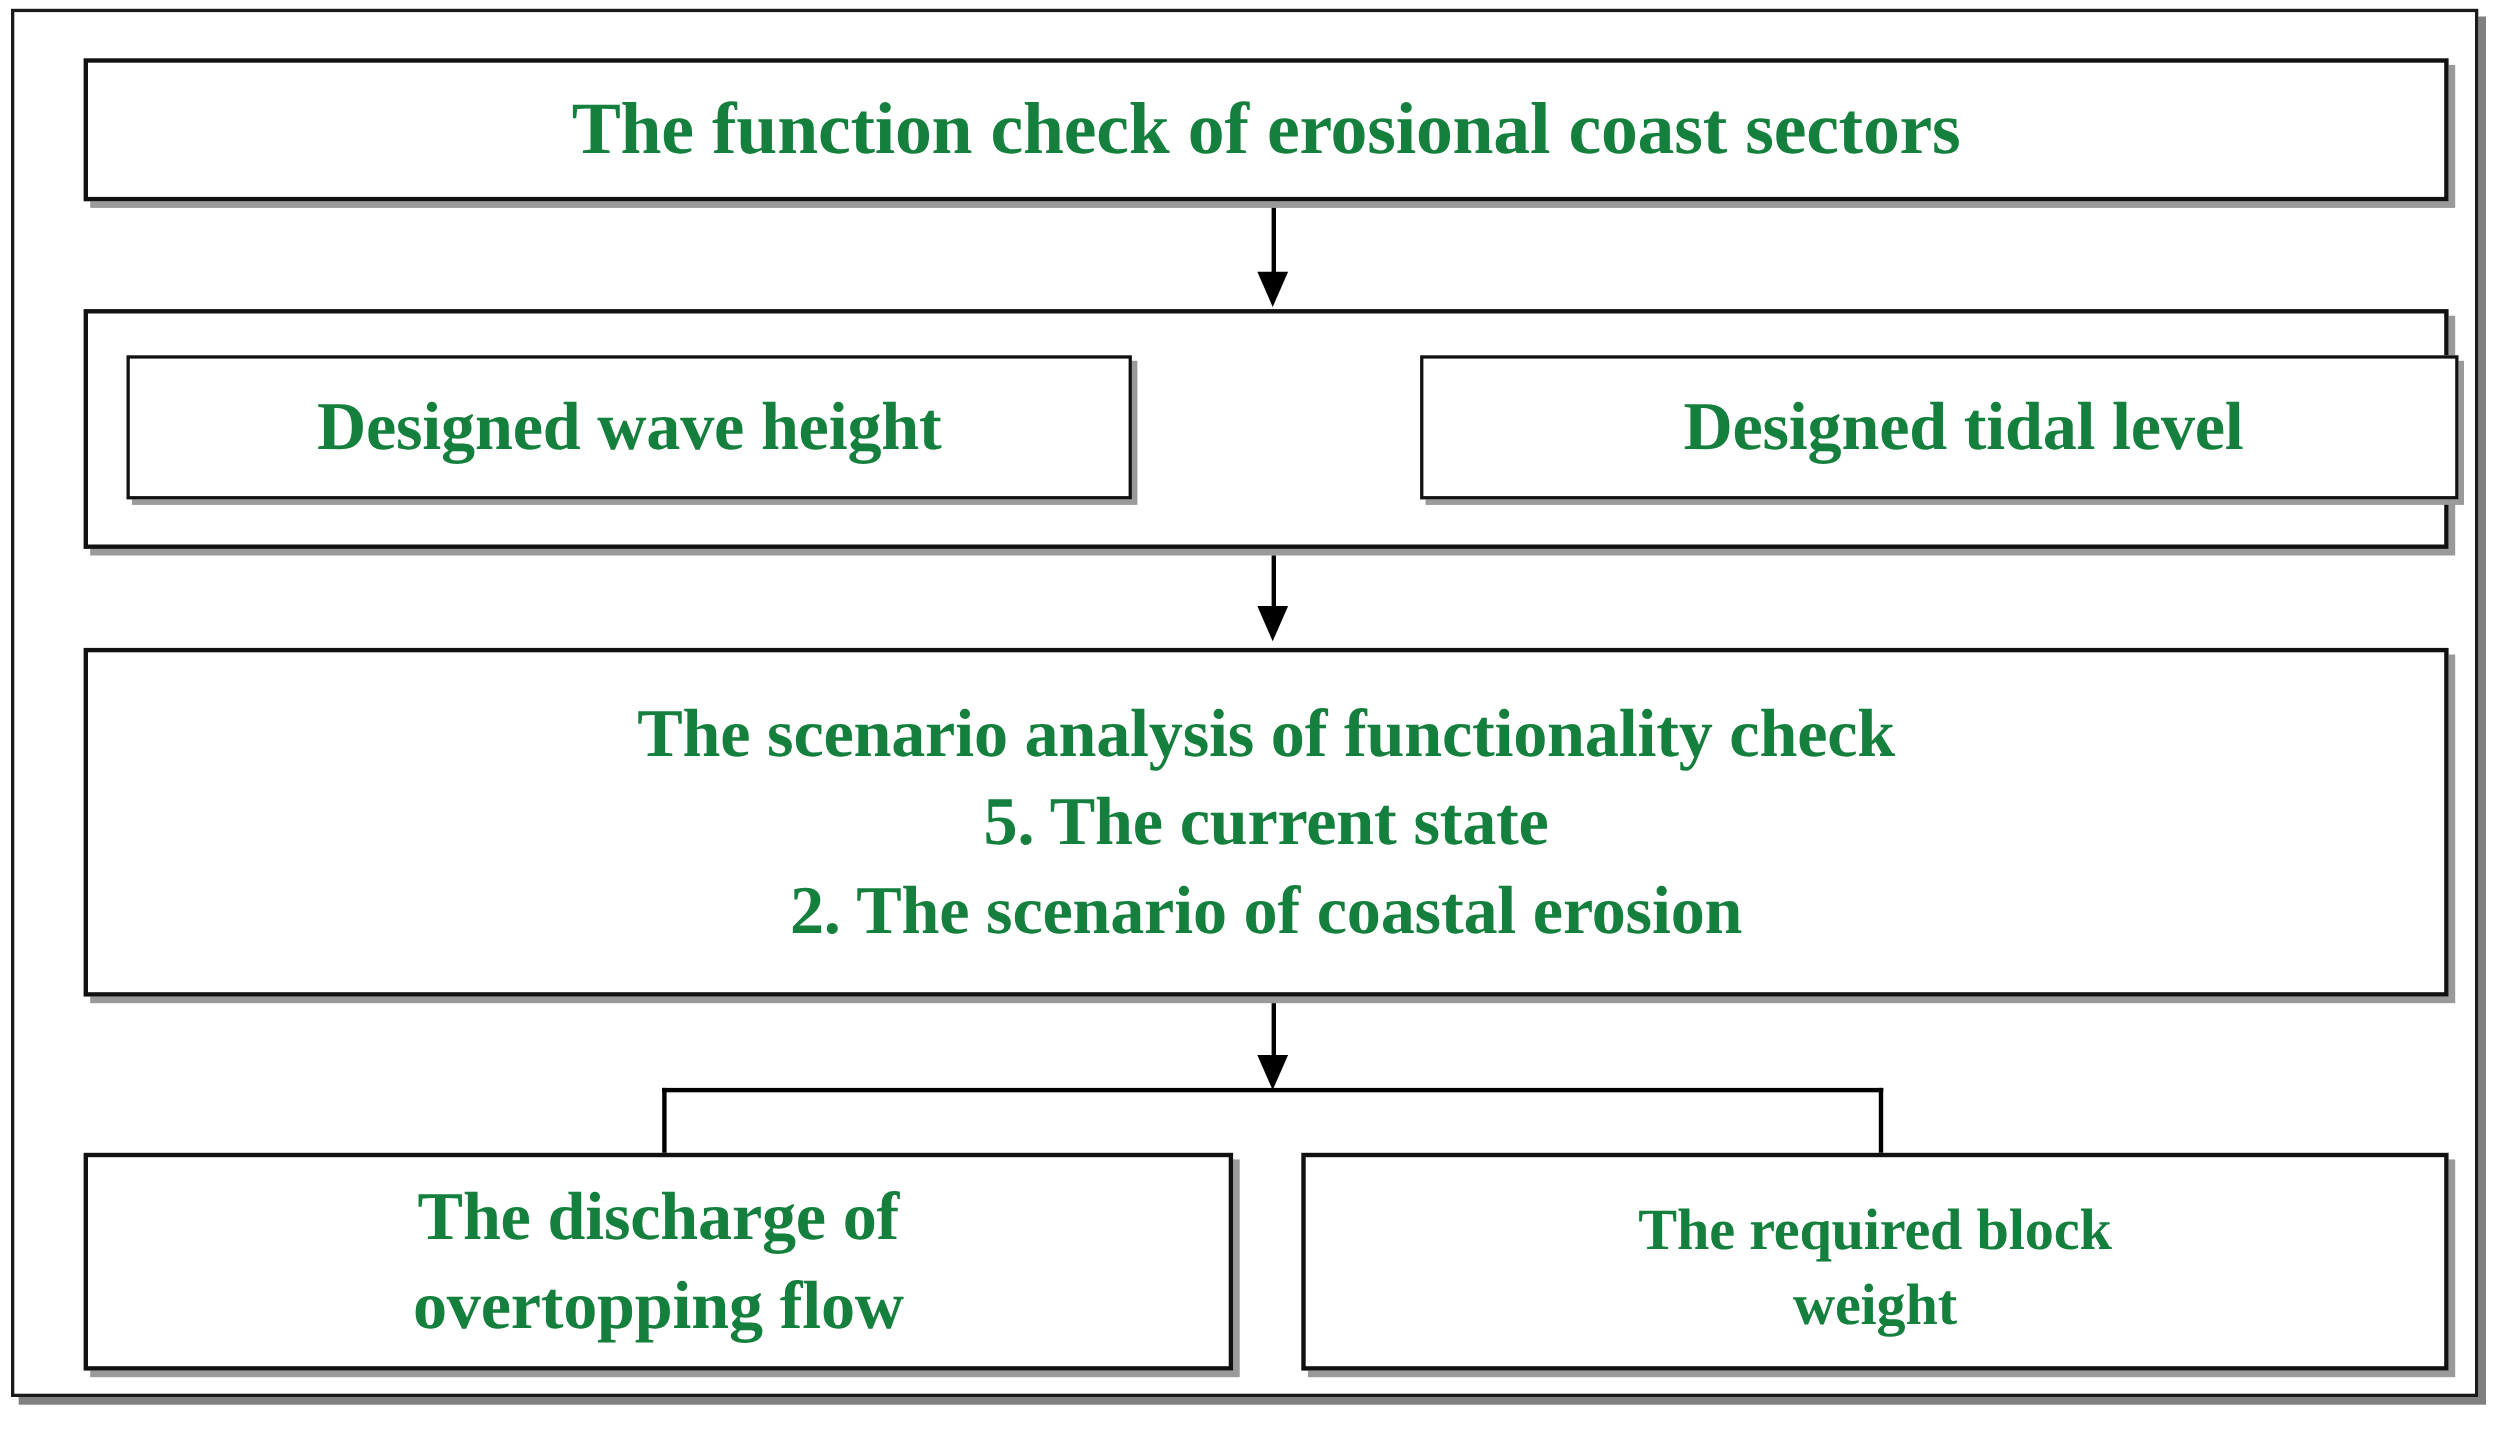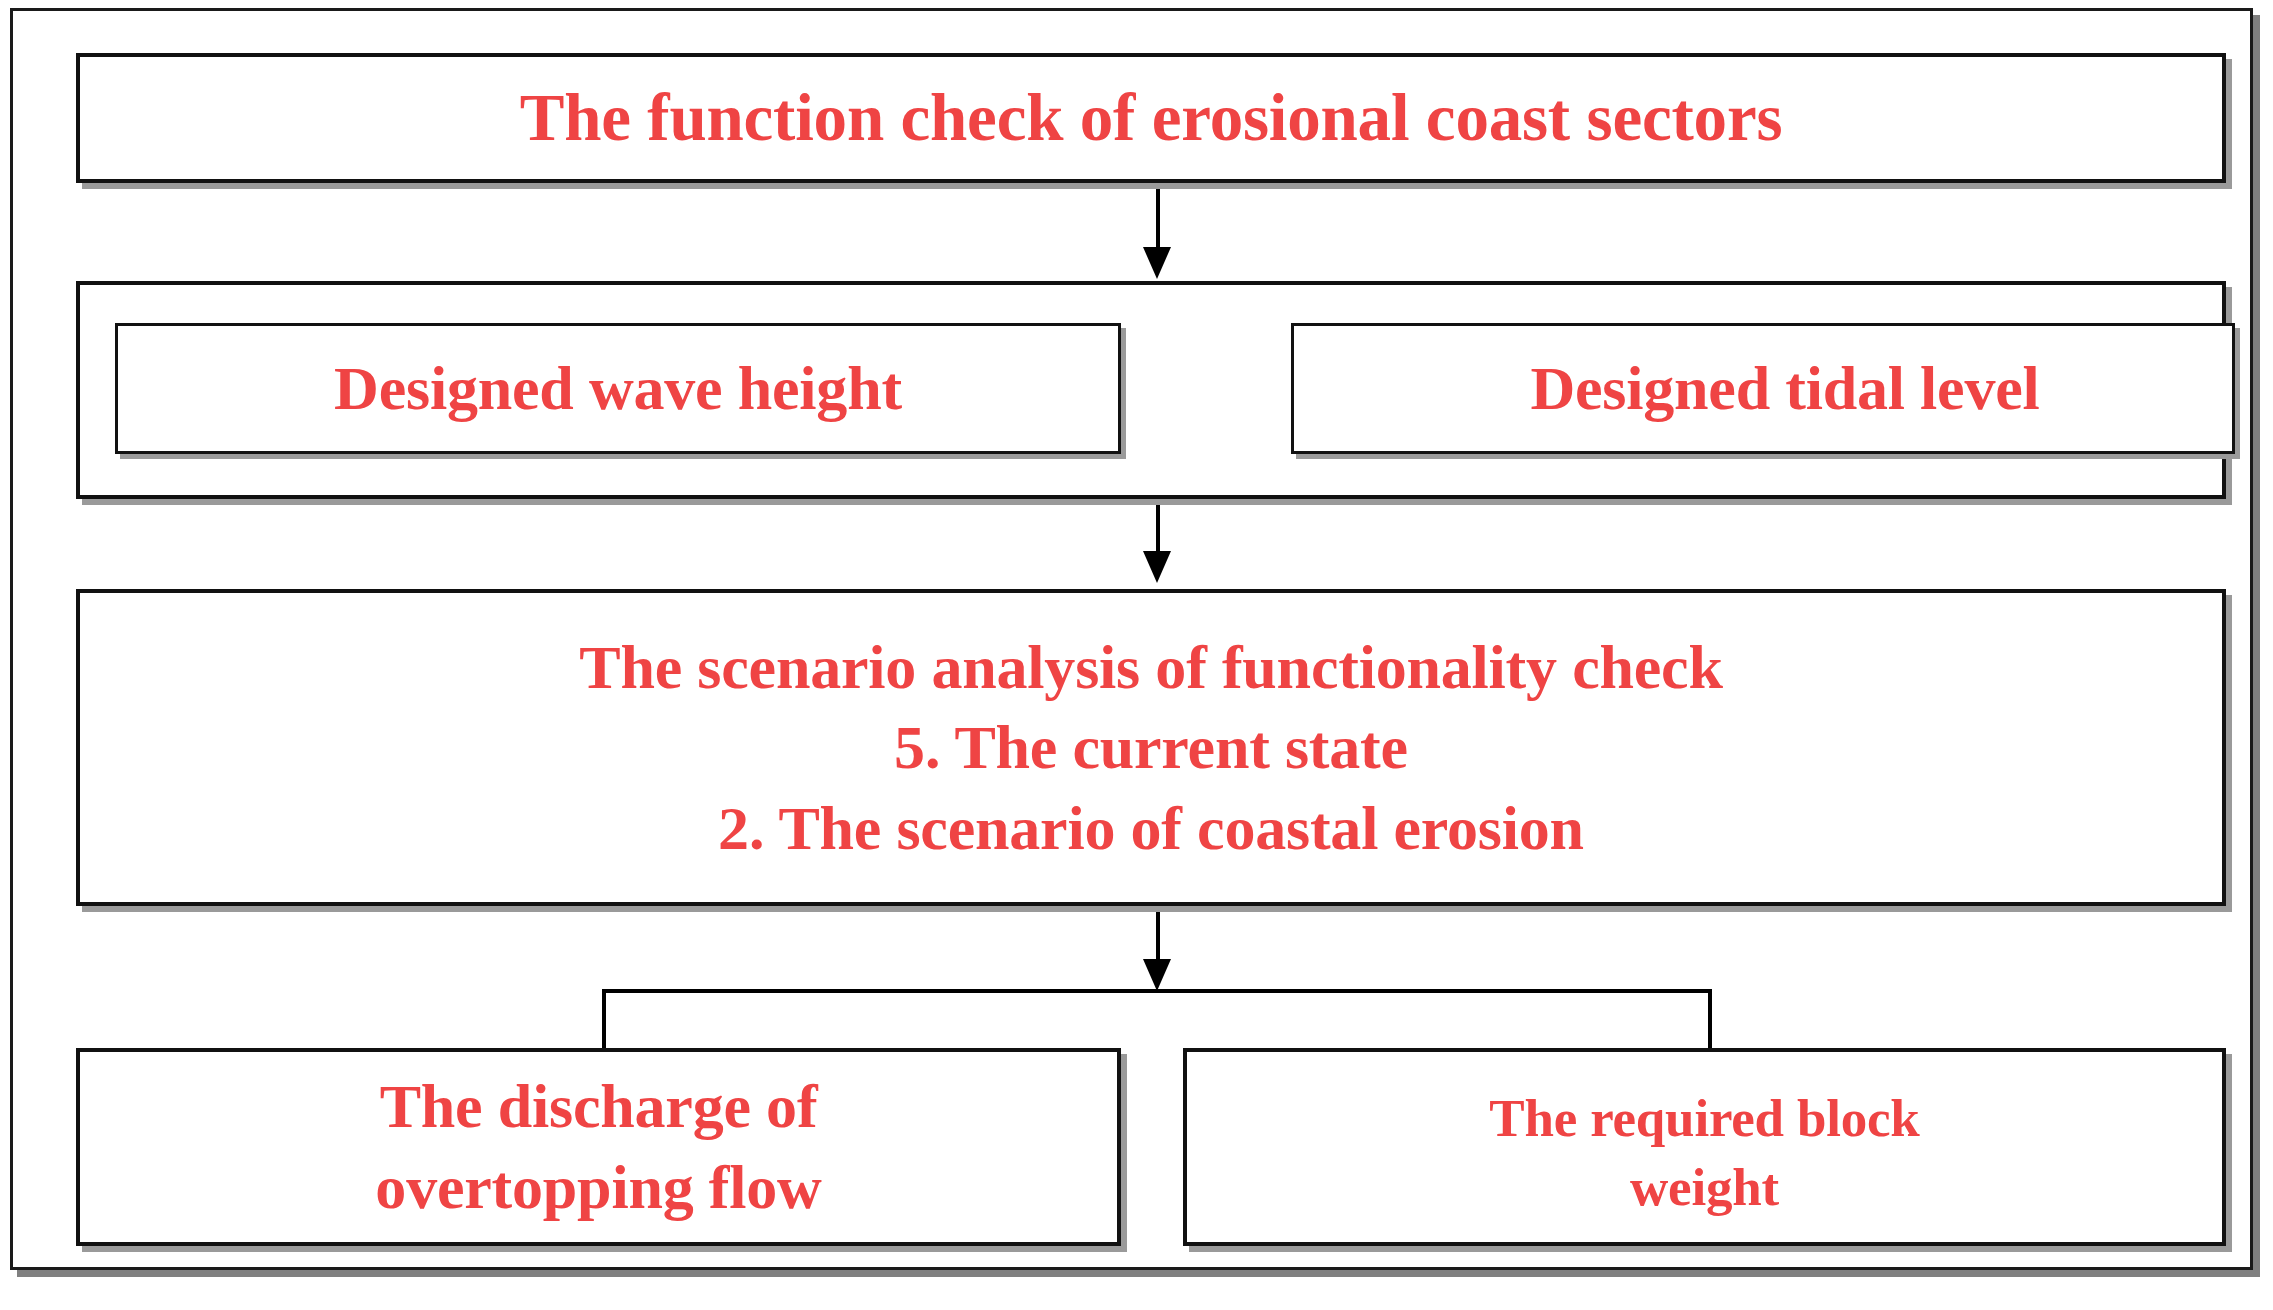--- a/index.html
+++ b/index.html
@@ -41,42 +41,42 @@
     justify-content: center;
     text-align: center;
   }
   .fc-box.thin {
     border-width: 3px;
     box-shadow: 5px 5px 0 0 #9a9a9a;
   }
 
   .box-text {
     font-weight: bold;
-    color: #ef4444;
+    color: #15803d;
     line-height: 1.30;
     letter-spacing: -0.2px;
     padding: 0 6px;
     white-space: pre-line;
   }
 
   
   #box-title {
     left: 63px;  top: 42px;
     width: 2150px; height: 130px;
   }
   #box-title .box-text { font-size: 67px; }
 
   #box-inputs {
     left: 63px;  top: 270px;
     width: 2150px; height: 218px;
   }
 
   #box-wave {
     left: 102px; top: 312px;
-    width: 1006px; height: 131px;
+    width: 914px; height: 131px;
   }
   #box-wave .box-text { font-size: 62px; }
 
   #box-tidal {
     left: 1278px; top: 312px;
     width: 944px; height: 131px; padding-left: 44px;
   }
   #box-tidal .box-text { font-size: 62px; }
 
   #box-scenario {

